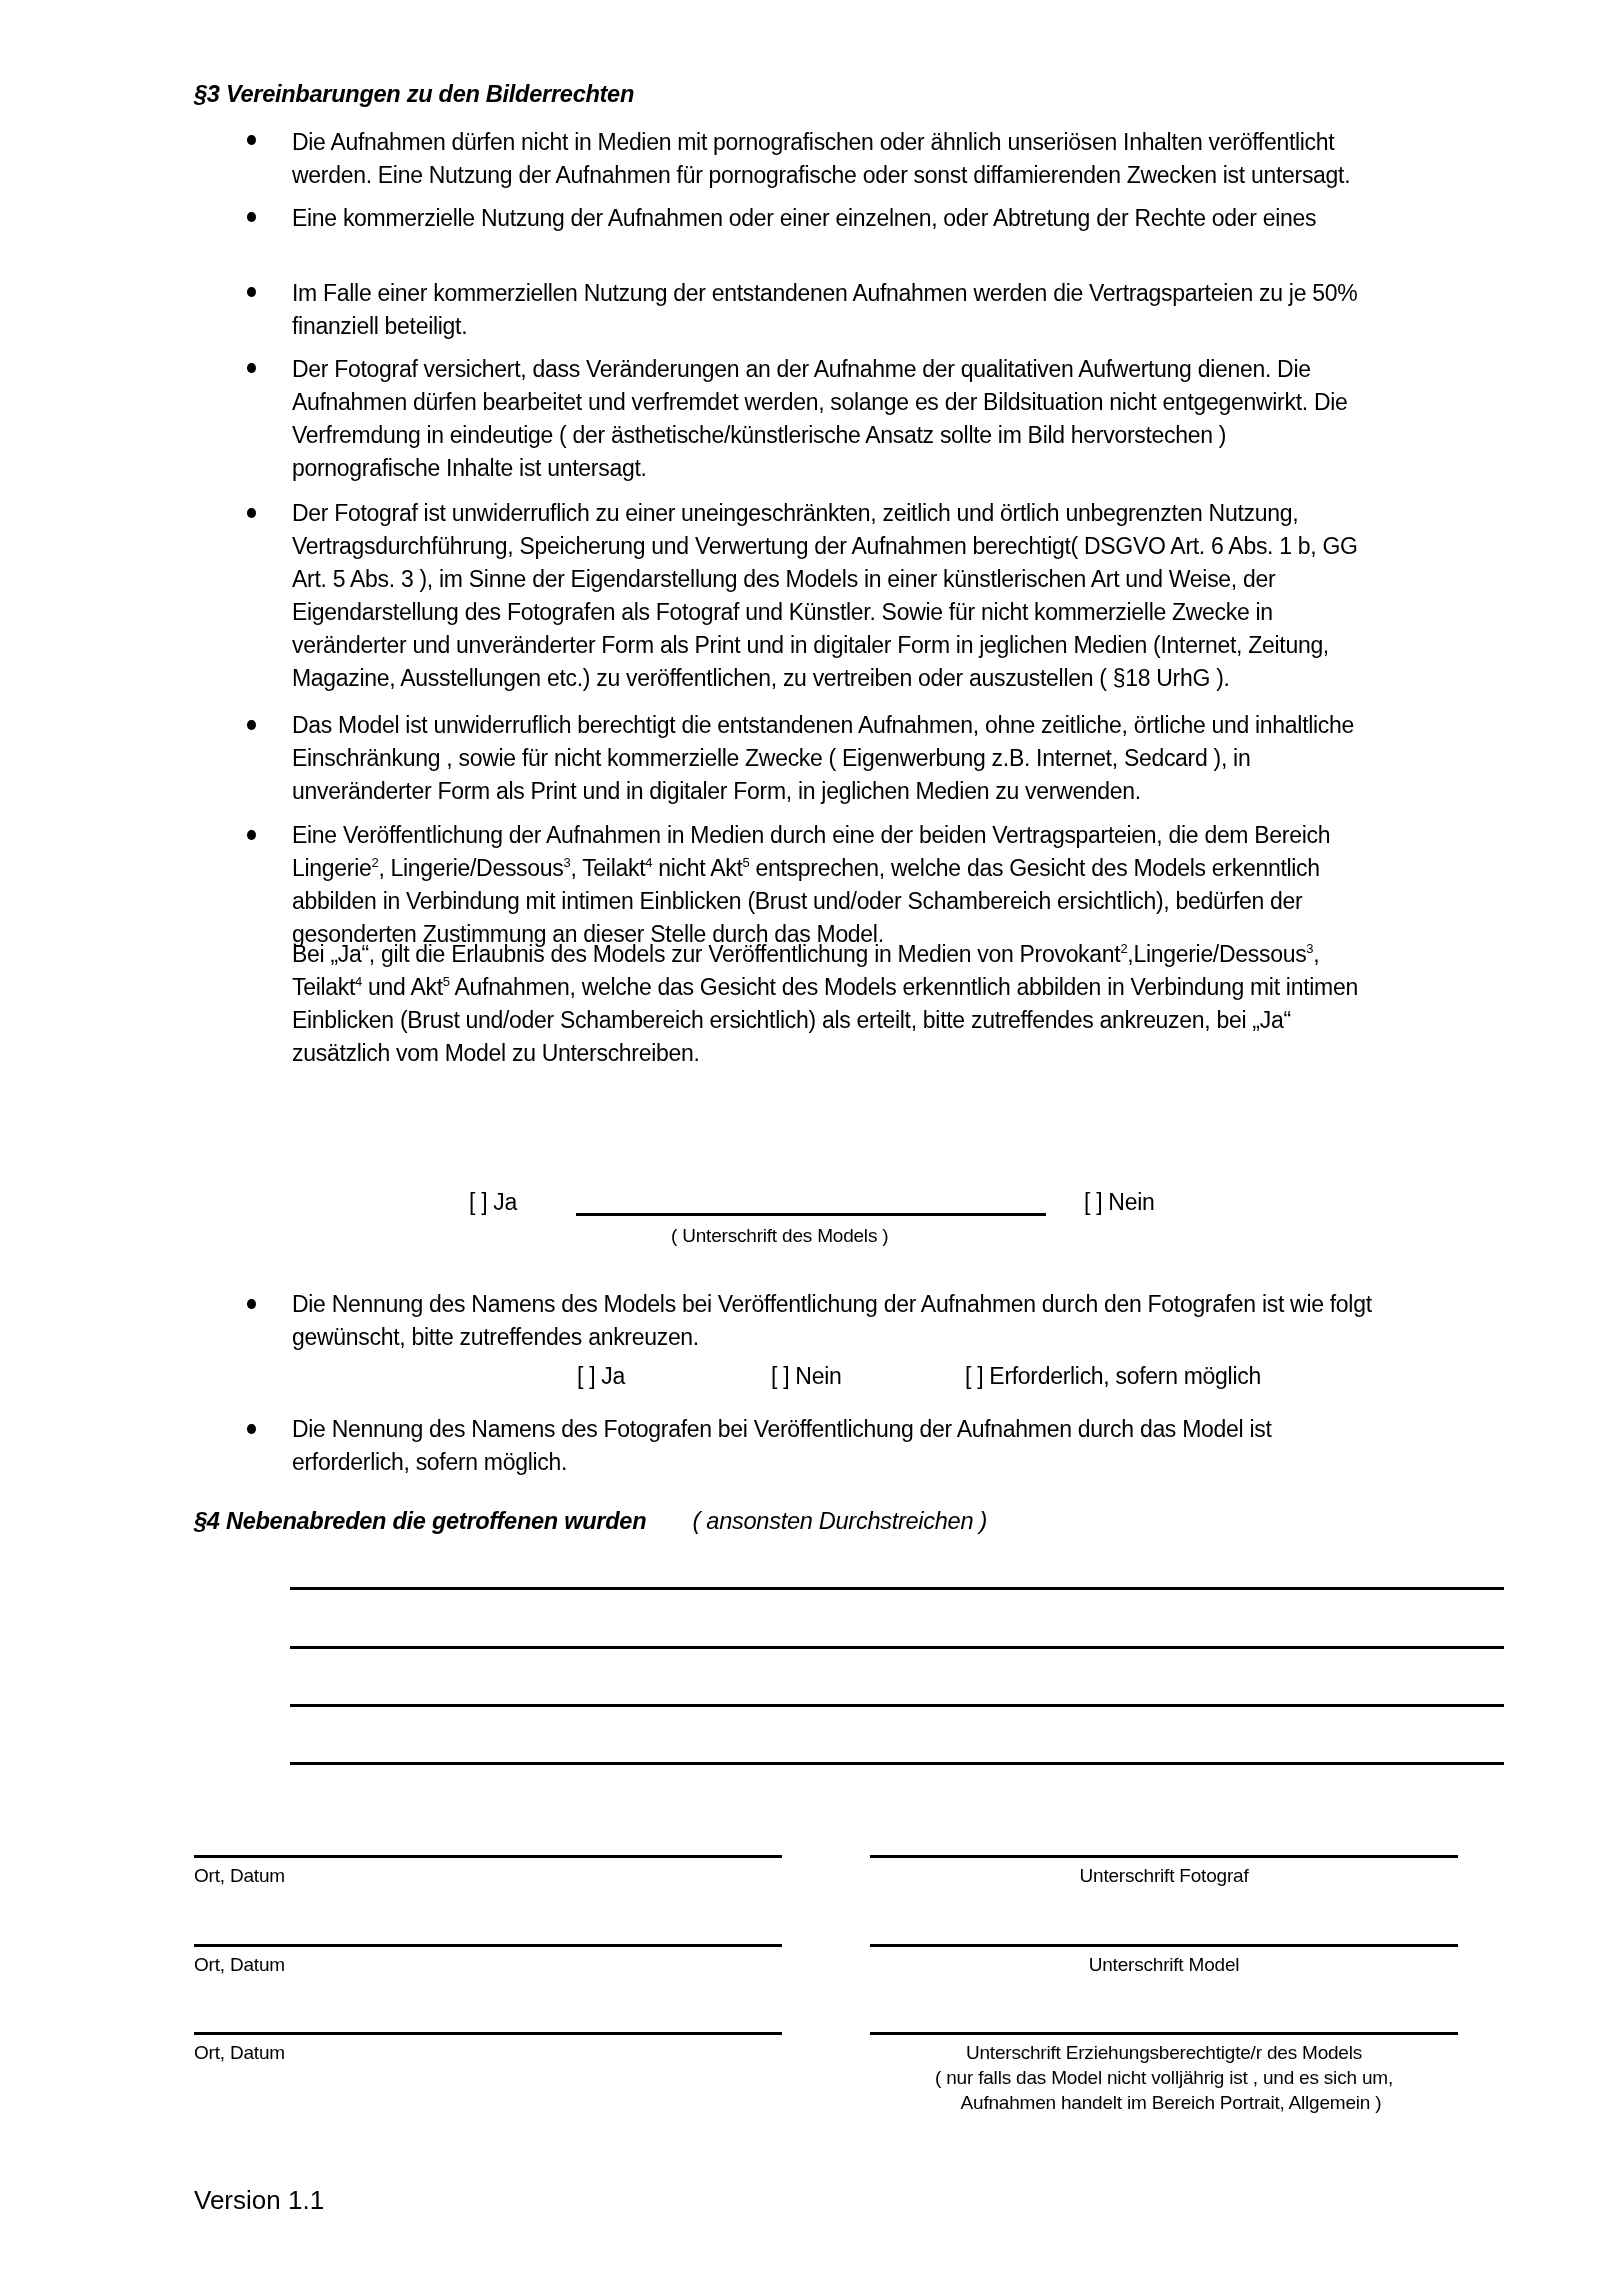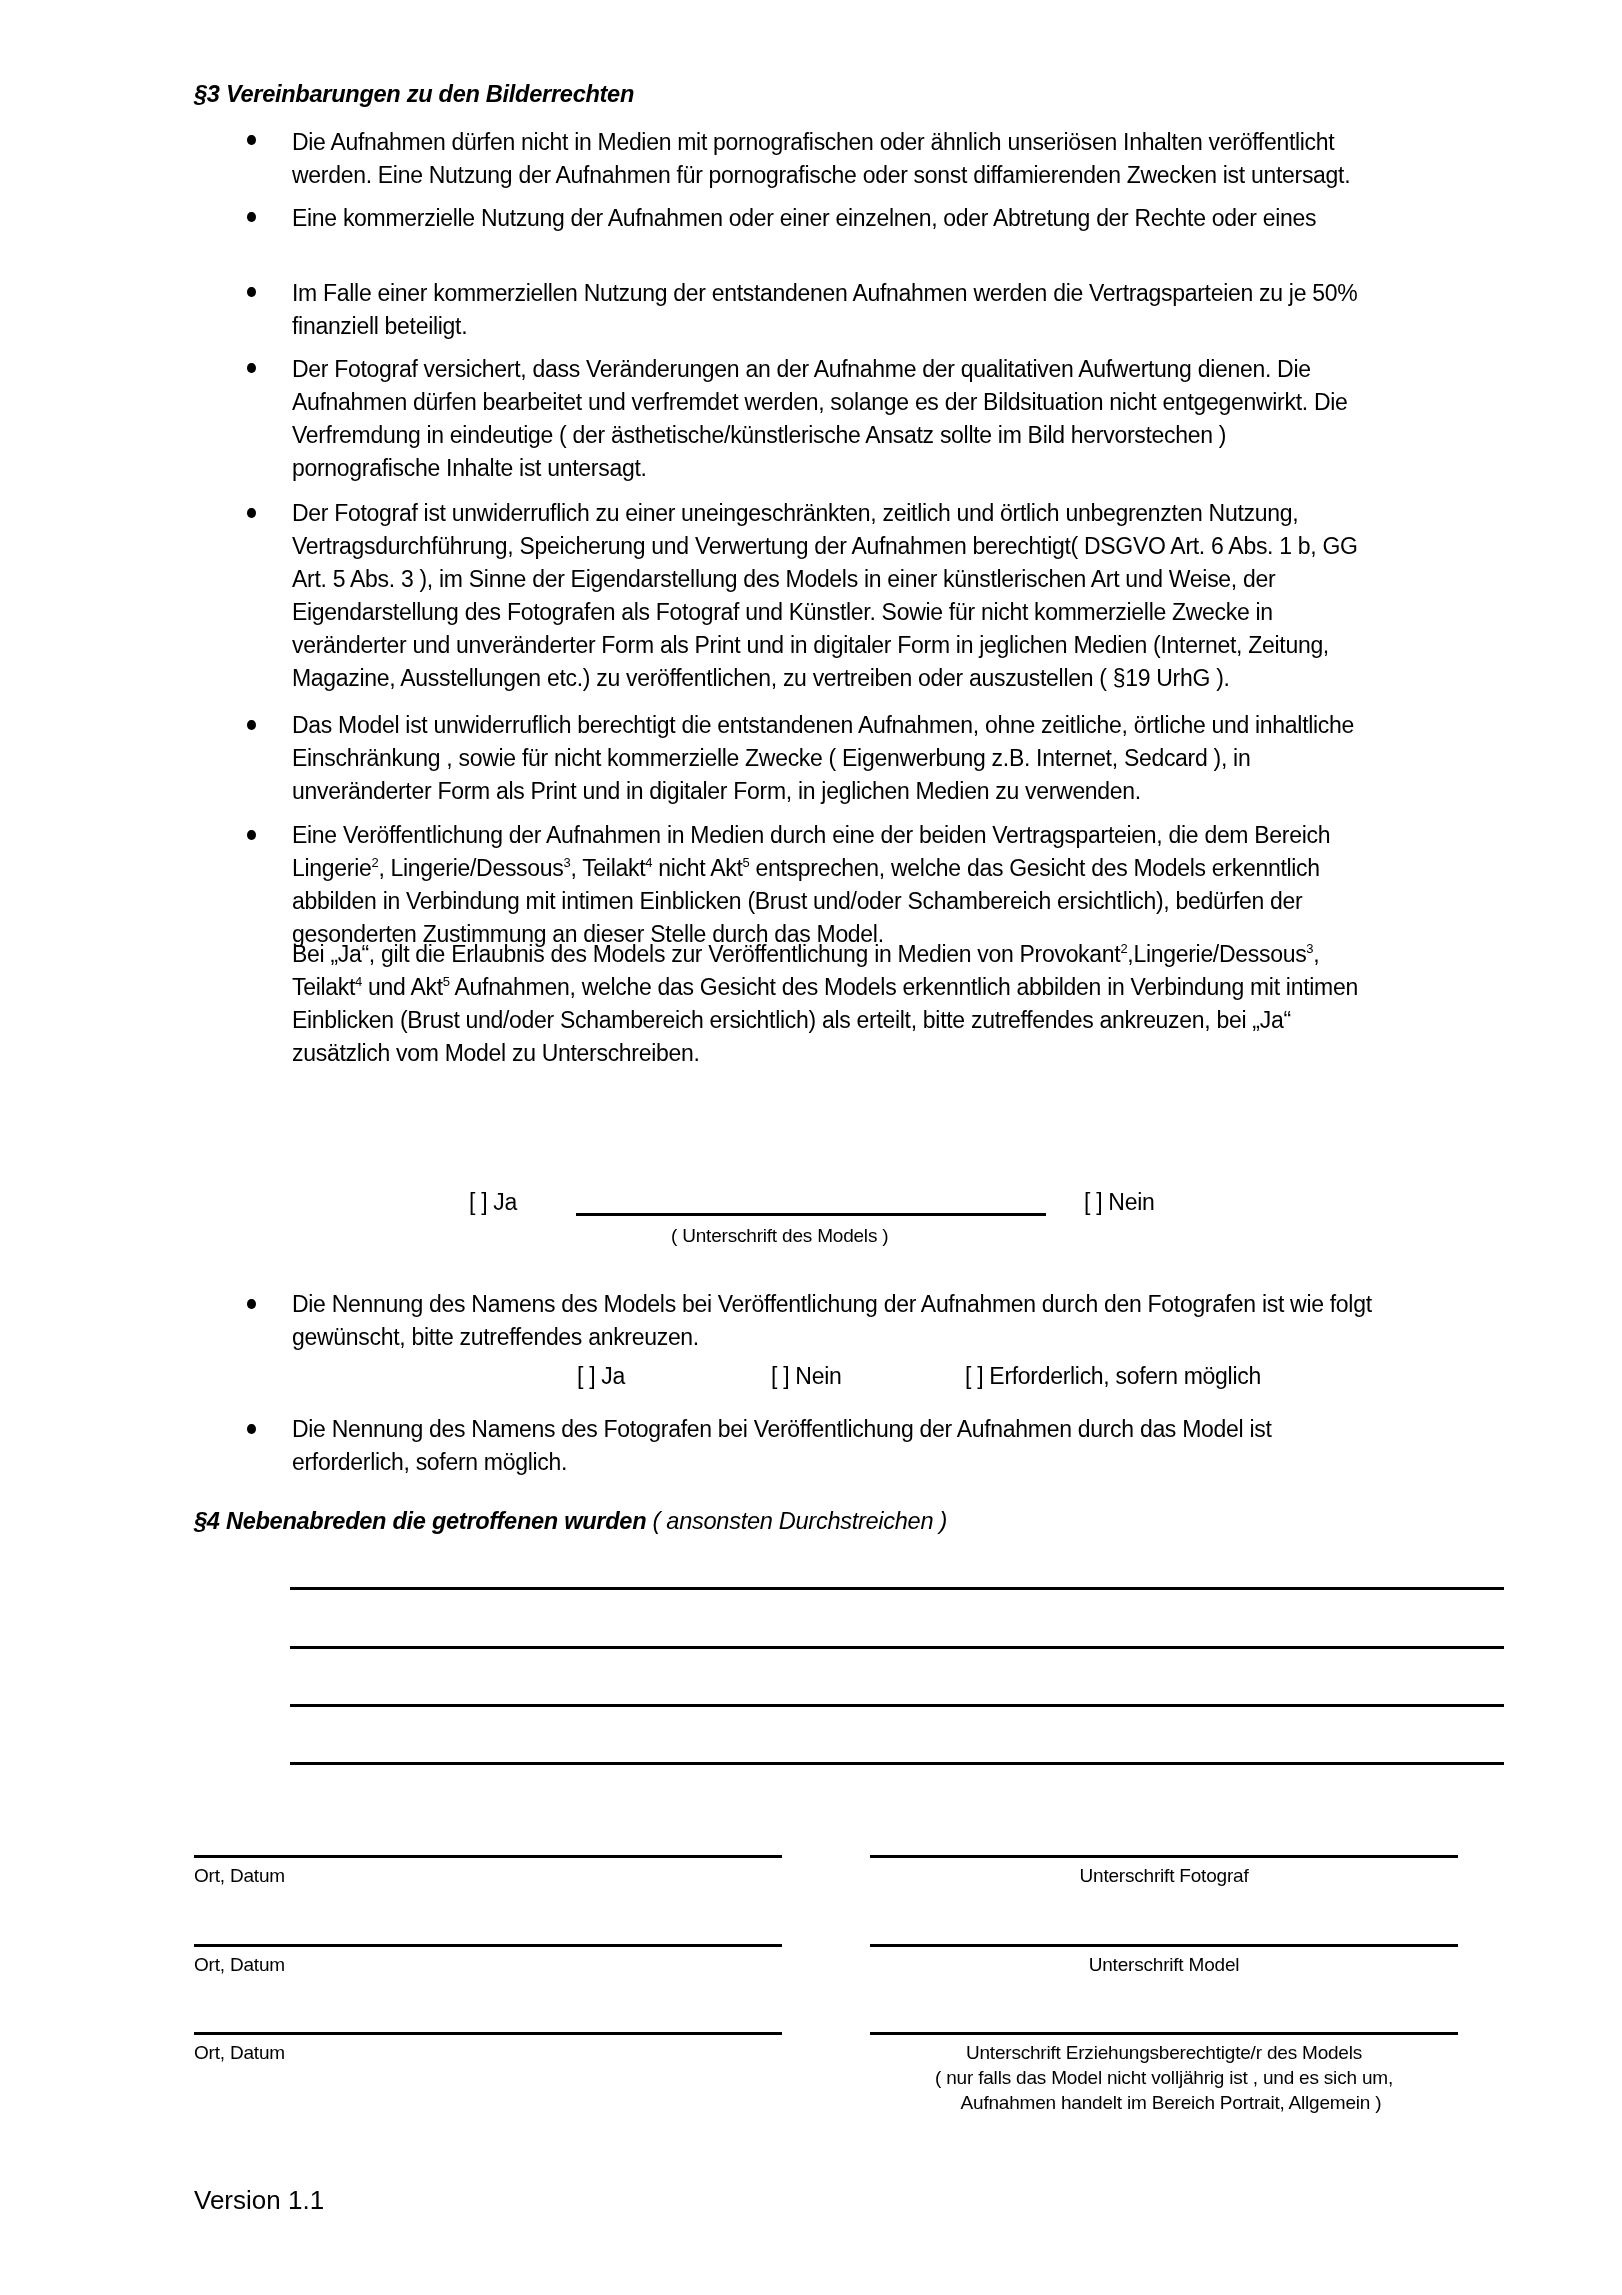--- a/index.html
+++ b/index.html
@@ -7,21 +7,21 @@
     width: 1622px; height: 2295px; position: relative; overflow: hidden;
     font-family: "Liberation Sans", sans-serif; color: #000;
   }
   .page { position: absolute; left: 0; top: 0; width: 1622px; height: 2295px; }
   .abs { position: absolute; }
   .h {
     font-weight: bold; font-size: 23.6px; line-height: 34px;
     letter-spacing: -0.3px;
     font-style: italic;
   }
-  .h .normal { font-weight: normal; }
+  .h .normal { font-weight: normal; margin-left: 40px; }
   .txt {
     font-size: 23px; line-height: 33px; letter-spacing: -0.3px;
     white-space: nowrap;
   }
   .bullet {
     position: absolute; width: 8.5px; height: 9.8px; border-radius: 50%; background: #000;
   }
   .small { font-size: 19px; line-height: 23.6px; letter-spacing: -0.2px; white-space: nowrap; }
   .rule { position: absolute; height: 2.6px; background: #000; }
   sup { font-size: 13px; line-height: 0; vertical-align: 9.2px; }
@@ -58,21 +58,21 @@
     <div>pornografische Inhalte ist untersagt.</div>
   </div>
 
   <div class="bullet" style="left:247px; top:508px;"></div>
   <div class="abs txt" style="left:292px; top:497px;">
     <div>Der Fotograf ist unwiderruflich zu einer uneingeschränkten, zeitlich und örtlich unbegrenzten Nutzung,</div>
     <div>Vertragsdurchführung, Speicherung und Verwertung der Aufnahmen berechtigt( DSGVO Art. 6 Abs. 1 b, GG</div>
     <div>Art. 5 Abs. 3 ), im Sinne der Eigendarstellung des Models in einer künstlerischen Art und Weise, der</div>
     <div>Eigendarstellung des Fotografen als Fotograf und Künstler. Sowie für nicht kommerzielle Zwecke in</div>
     <div>veränderter und unveränderter Form als  Print und in digitaler Form in jeglichen Medien (Internet, Zeitung,</div>
-    <div>Magazine, Ausstellungen etc.) zu veröffentlichen, zu vertreiben oder auszustellen ( §19 UrhG ).</div>
+    <div>Magazine, Ausstellungen etc.) zu veröffentlichen, zu vertreiben oder auszustellen ( §18 UrhG ).</div>
   </div>
 
   <div class="bullet" style="left:247px; top:720px;"></div>
   <div class="abs txt" style="left:292px; top:709px;">
     <div>Das Model ist unwiderruflich berechtigt die entstandenen Aufnahmen, ohne zeitliche, örtliche und inhaltliche</div>
     <div>Einschränkung , sowie für nicht kommerzielle Zwecke ( Eigenwerbung z.B. Internet, Sedcard ), in</div>
     <div>unveränderter Form als Print und in digitaler Form, in jeglichen Medien zu verwenden.</div>
   </div>
 
   <div class="bullet" style="left:247px; top:830px;"></div>

